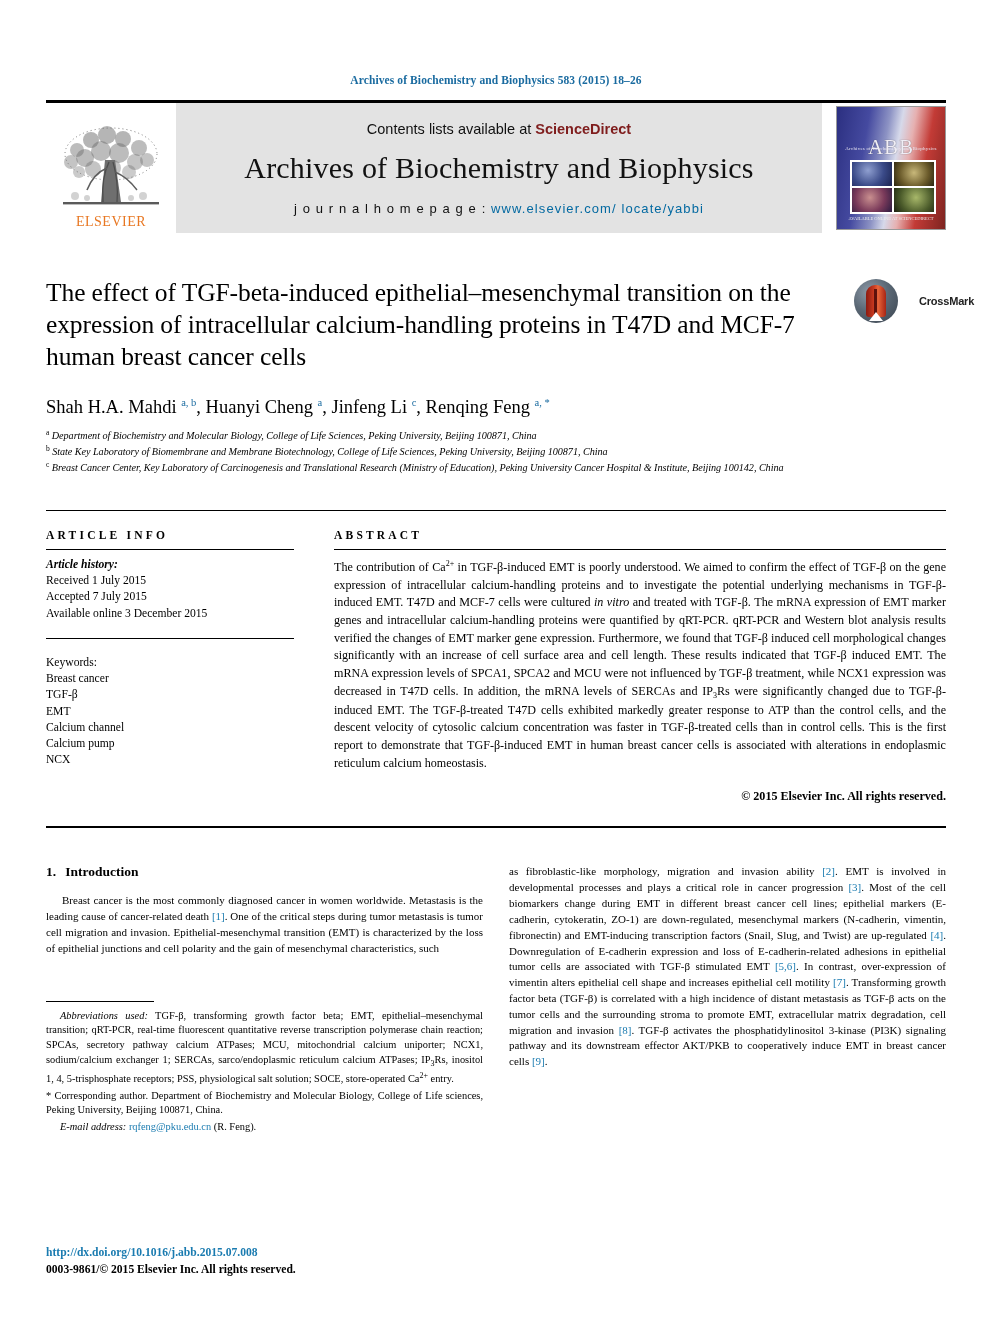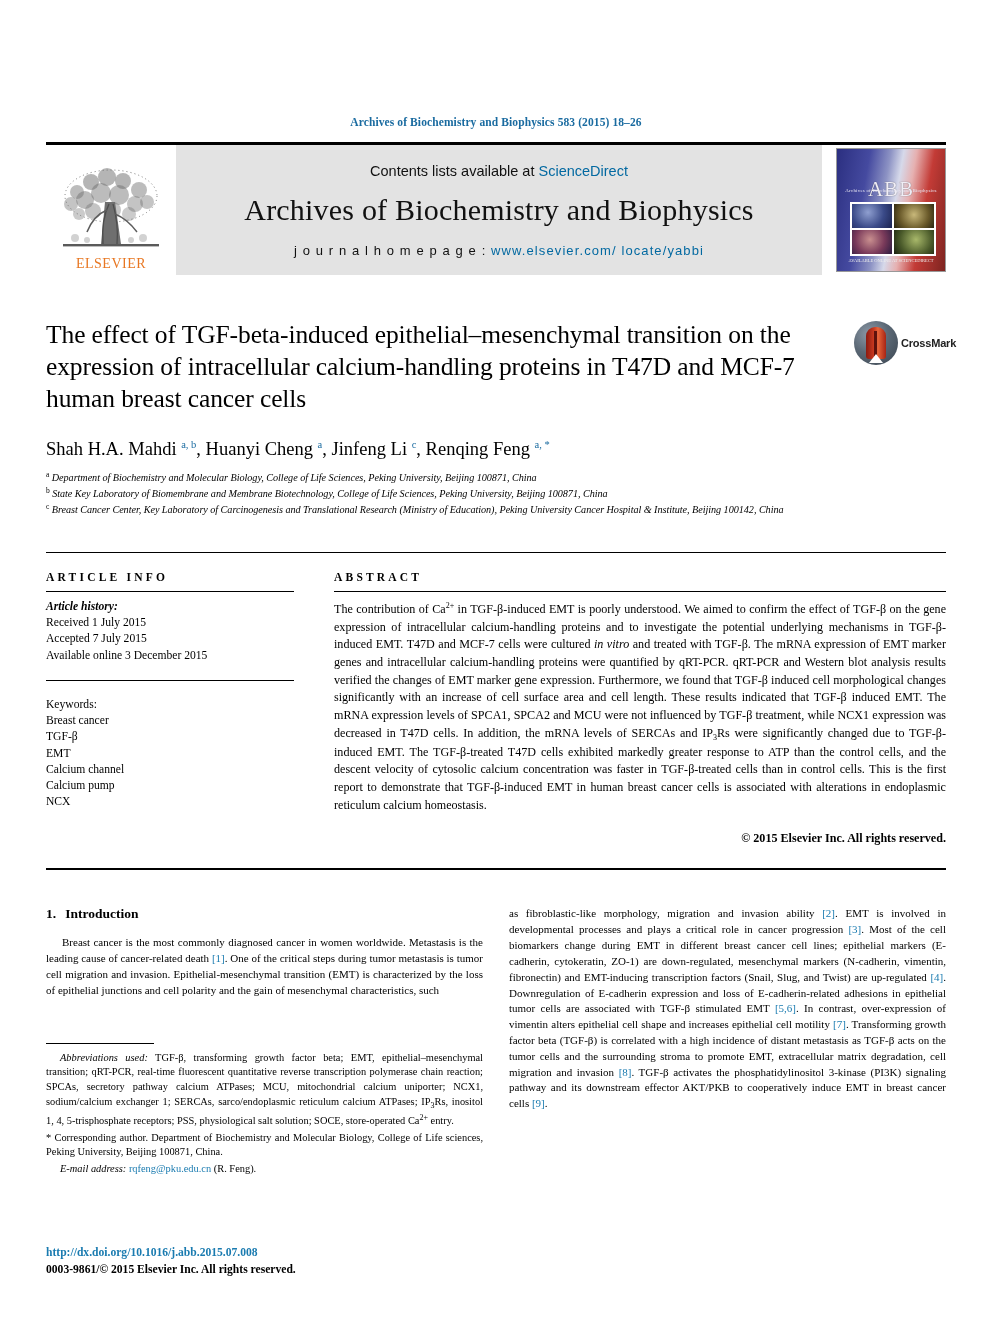--- a/index.html
+++ b/index.html
@@ -21,21 +21,21 @@
     height: 1323px;
     padding: 0;
   }
 
   
   .runhead {
     text-align: center;
     font-size: 11.5px;
     font-weight: bold;
     color: #1a6ba0;
-    padding-top: 116px;
+    padding-top: 74px;
     letter-spacing: 0.1px;
   }
 
   
   .masthead {
     margin: 14px 46px 0 46px;
     border-top: 3px solid #000;
     display: flex;
     align-items: stretch;
     height: 130px;
@@ -73,21 +73,22 @@
     justify-content: center;
     gap: 0;
   }
   .contents-line {
     font-family: "Liberation Sans", sans-serif;
     font-size: 14.5px;
     color: #111;
     margin-top: 4px;
   }
   .contents-line .sd {
-    color: #0369a1;
+    color: #7f1d1d;
+    font-weight: bold;
   }
   .journal-name {
     font-family: "Liberation Serif", serif;
     font-size: 30px;
     color: #111;
     margin: 14px 0 16px 0;
     letter-spacing: 0.2px;
   }
   .homepage {
     font-family: "Liberation Sans", sans-serif;
@@ -167,21 +168,21 @@
     letter-spacing: -0.1px;
   }
   .crossmark {
     position: absolute;
     right: 0;
     top: 42px;
     width: 92px;
     height: 52px;
     display: flex;
     align-items: center;
-    gap: 3px;
+    gap: 21px;
   }
   .cm-circle {
     width: 44px; height: 44px;
     border-radius: 50%;
     background: radial-gradient(circle at 35% 30%, #8d9aa8 0%, #5b6875 45%, #39434e 100%);
     position: relative;
     overflow: hidden;
     flex: 0 0 44px;
   }
   .cm-book {

